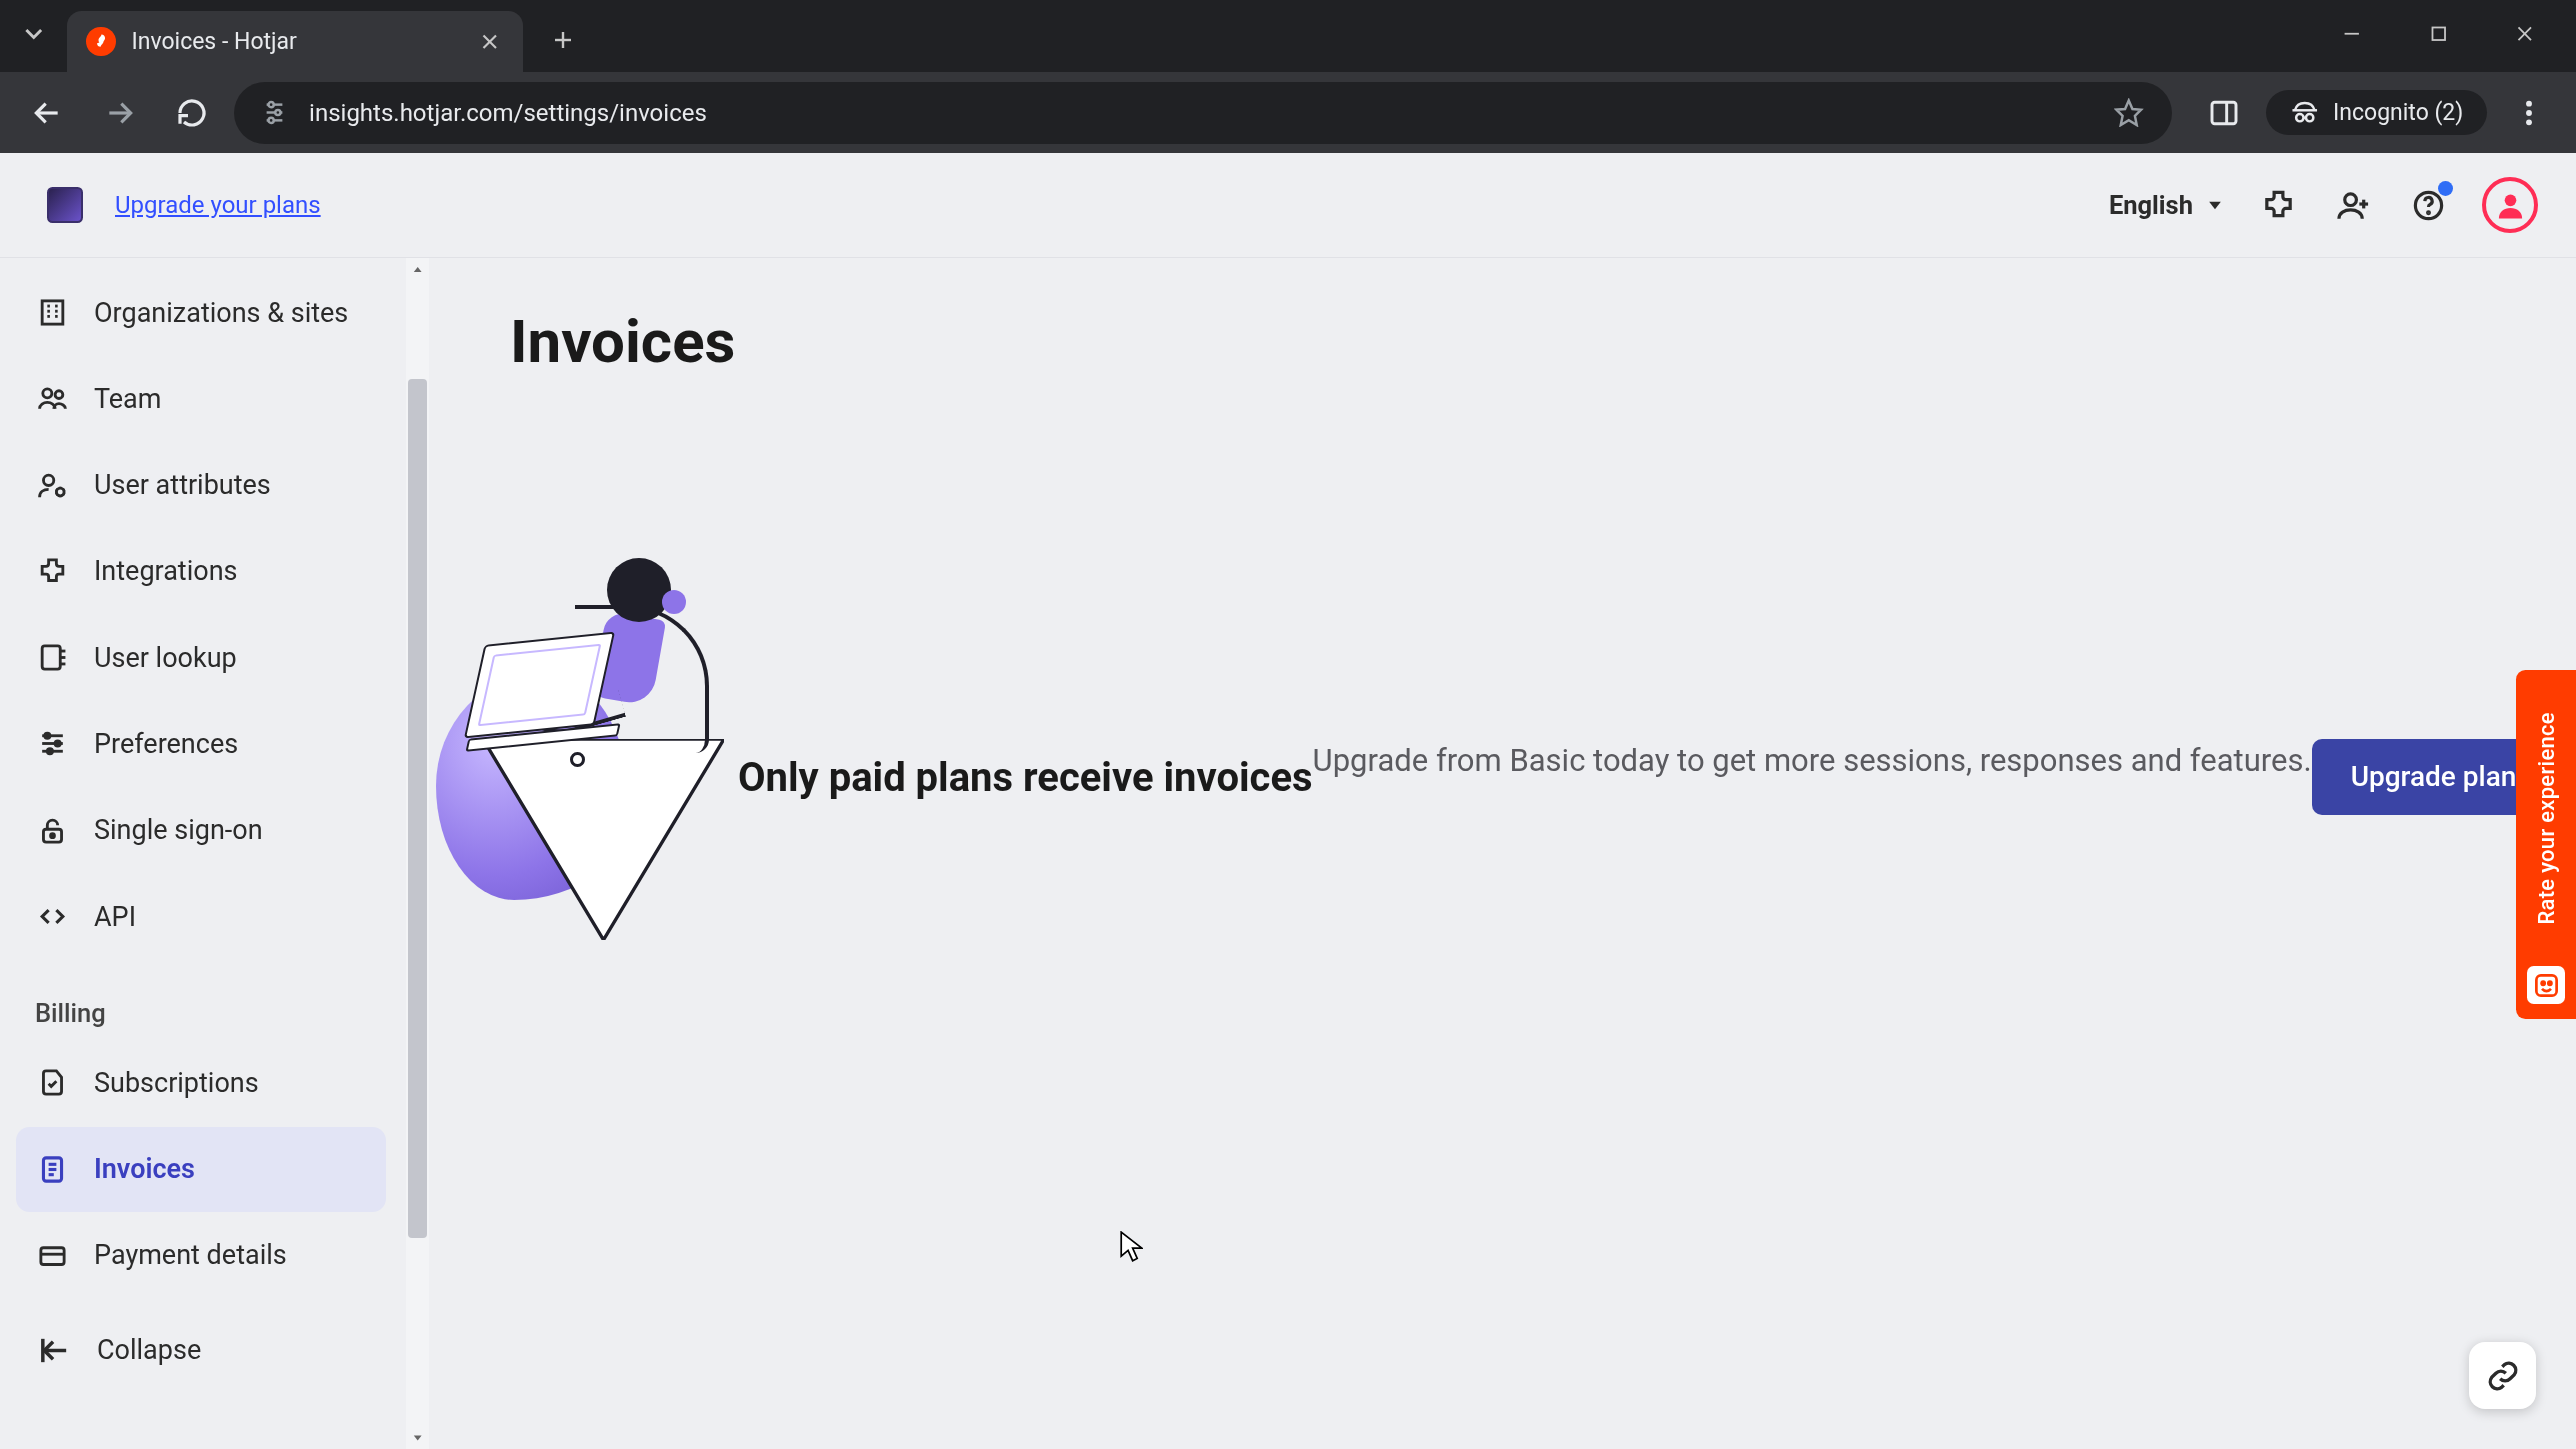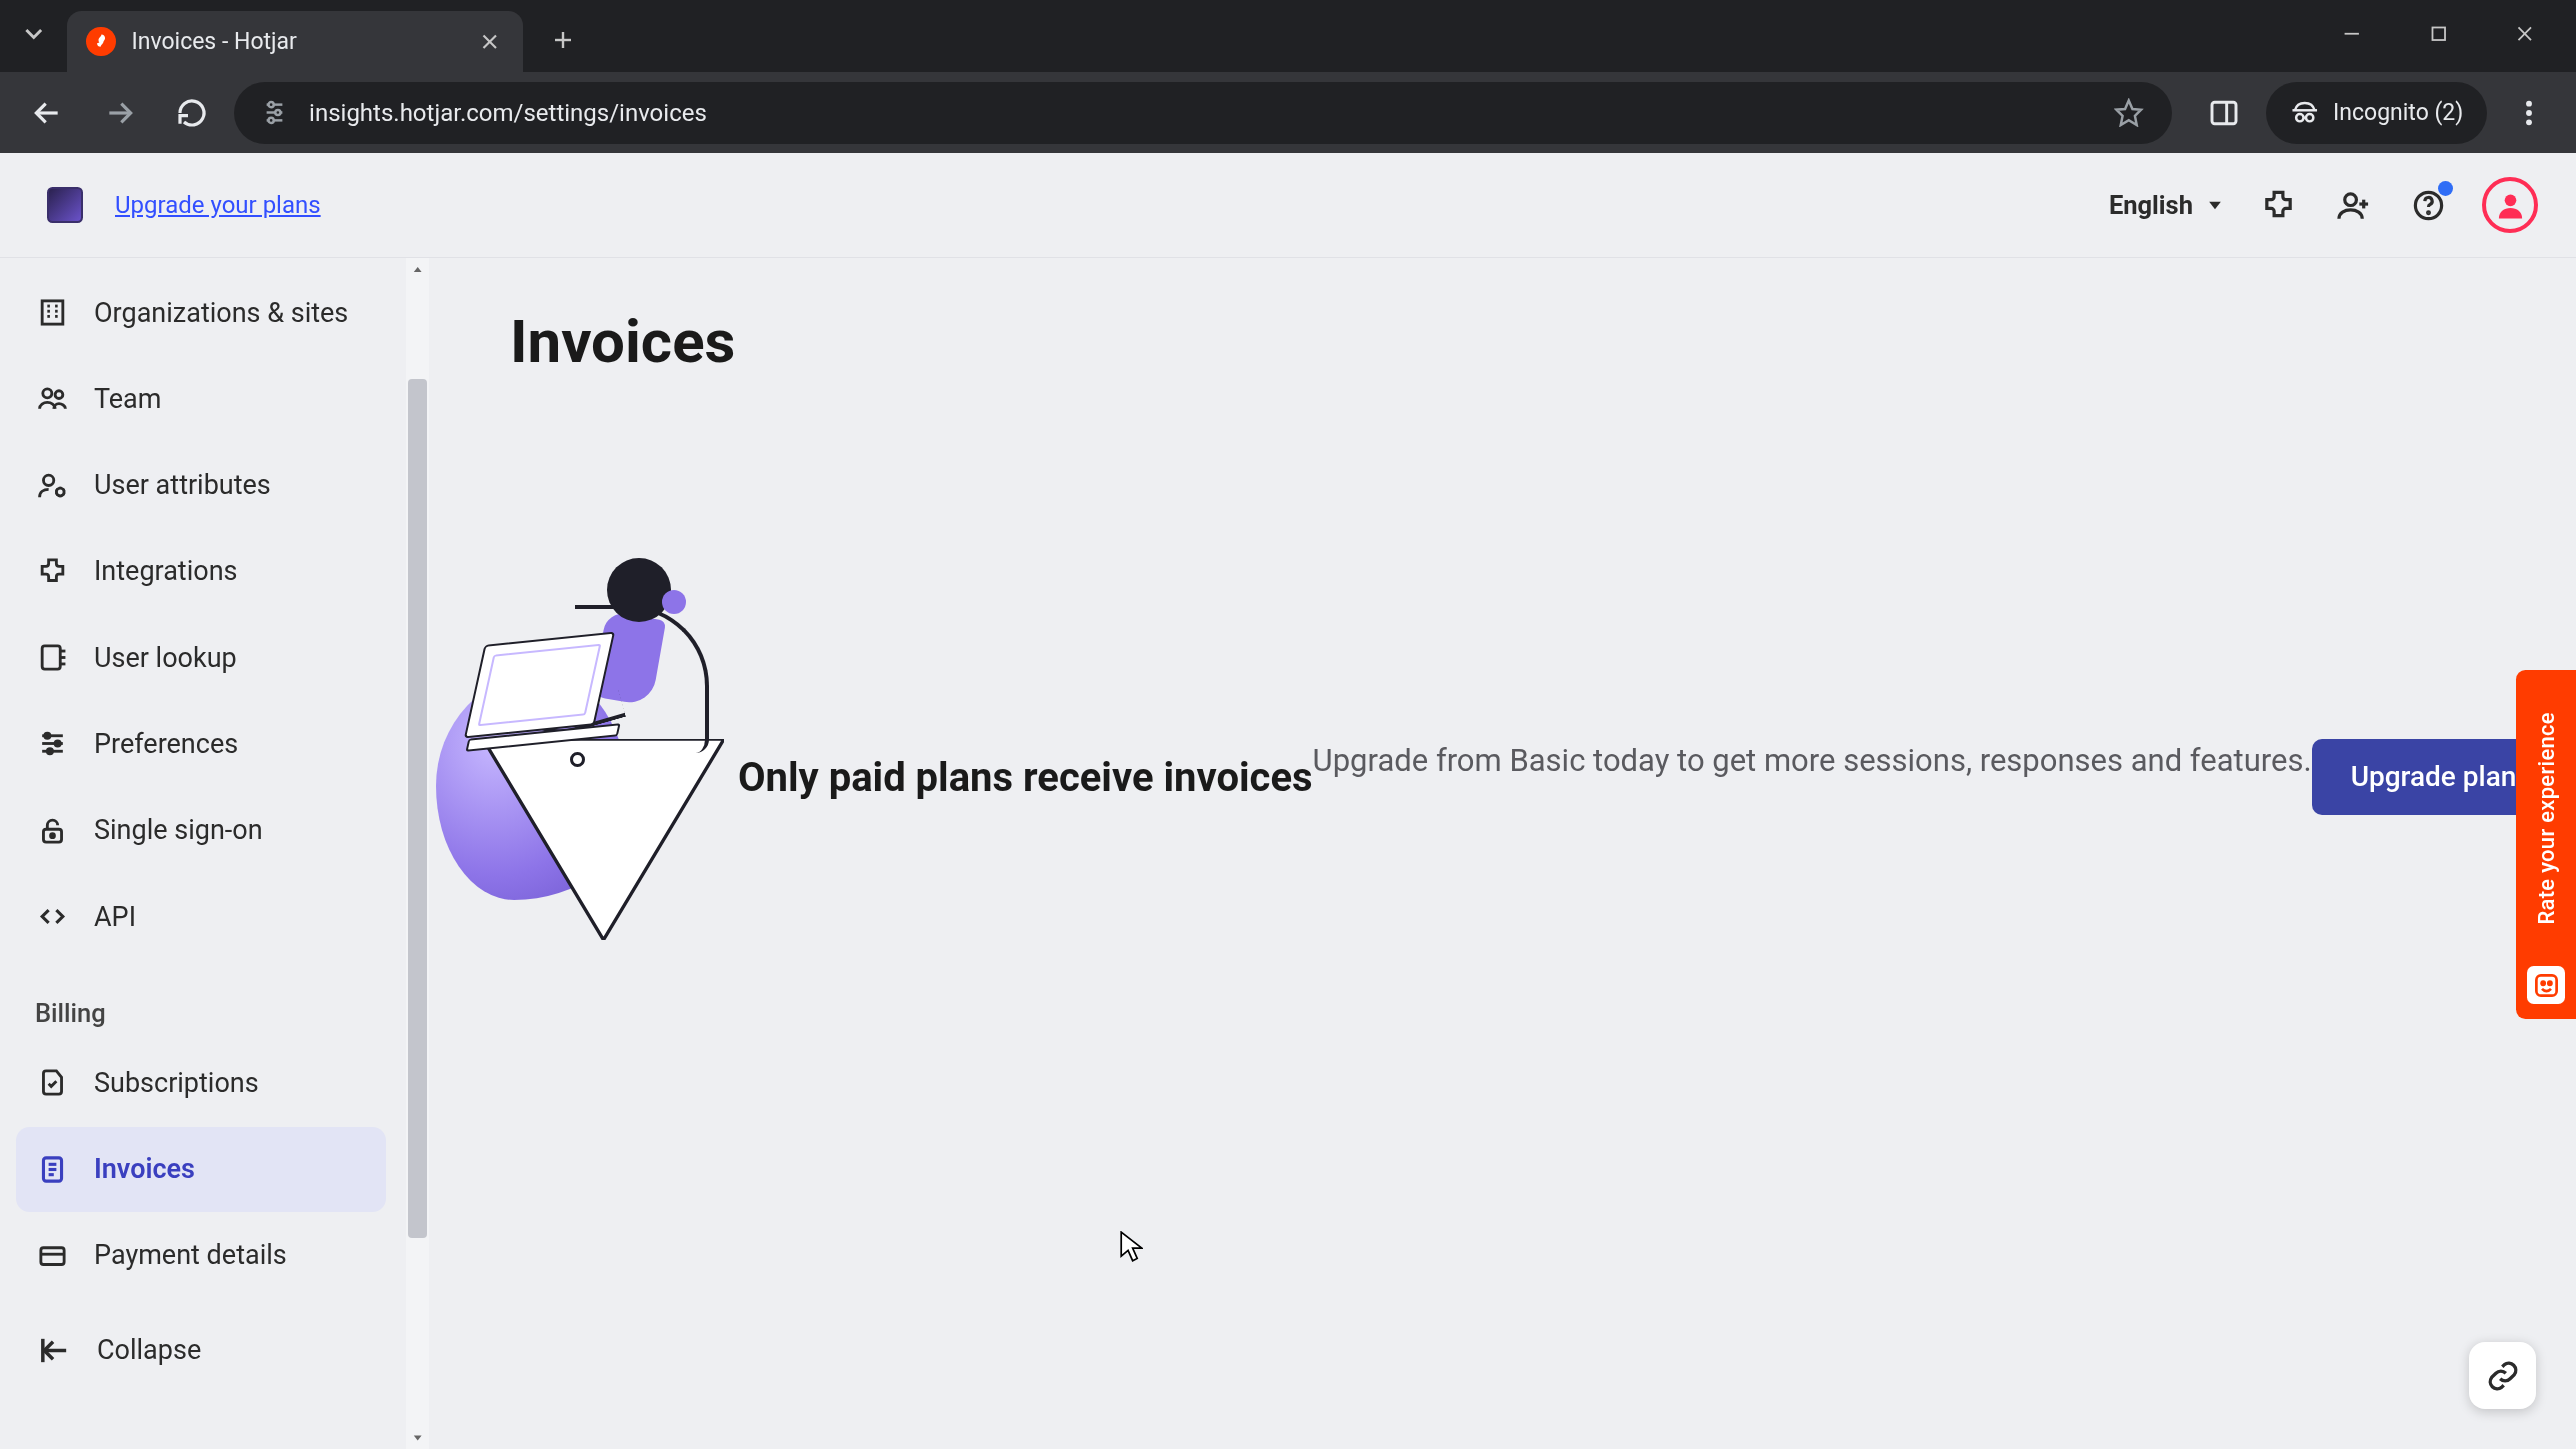--- a/index.html
+++ b/index.html
@@ -28,21 +28,21 @@
   .nav-btn svg{width:32px;height:32px;}
   .omnibox { flex:1; height:62px; background:#202124; border-radius:31px; display:flex; align-items:center; padding:0 24px; gap:19px; color:#e8eaed; font-size:24px; }
   .omnibox .site-settings{ width:32px; height:32px; display:flex; align-items:center; justify-content:center; color:#9aa0a6;}
   .omnibox .site-settings svg{width:27px;height:27px;}
   .omnibox .url{ flex:1; white-space:nowrap; overflow:hidden; }
   .omnibox .star{ width:38px; height:38px; display:flex; align-items:center; justify-content:center; color:#9aa0a6;}
   .omnibox .star svg{width:29.5px;height:29.5px;}
   .toolbar-right { display:flex; align-items:center; gap:10.7px; margin-left:10.7px; }
   .toolbar-icon-btn { width:62px; height:62px; display:flex; align-items:center; justify-content:center; color:#e8eaed; border-radius:50%; }
   .toolbar-icon-btn svg{width:32px;height:32px;}
-  .incognito-chip { height:62px; padding:0 24px; background:#202124; border-radius:31px; display:flex; align-items:center; gap:13.4px; color:#e8eaed; font-size:23px; }
+  .incognito-chip { height:45px; padding:0 24px; background:#202124; border-radius:31px; display:flex; align-items:center; gap:13.4px; color:#e8eaed; font-size:23px; }
   .incognito-chip svg{width:29.5px;height:29.5px;}
 
   
   .viewport { position:relative; width:100%; height:calc(1449px - 72px - 81px); background:#eeeff2; }
 
   .app-header { height:105px; background:#eeeff2; border-bottom:1.3px solid #e0e1e6; display:flex; align-items:center; padding:0 38px 0 47px; gap:32px; }
   .app-logo { width:36px; height:36px; border-radius:5.4px; background:linear-gradient(135deg,#2b2250,#6a52c9); border:2px solid #3a2f6b; }
   .upgrade-link { font-size:24px; color:#324fff; text-decoration:underline; }
   .app-header-spacer{flex:1;}
   .lang-selector{ display:flex; align-items:center; gap:12px; font-size:25.5px; color:#2b2b2b;font-weight:bold; }

